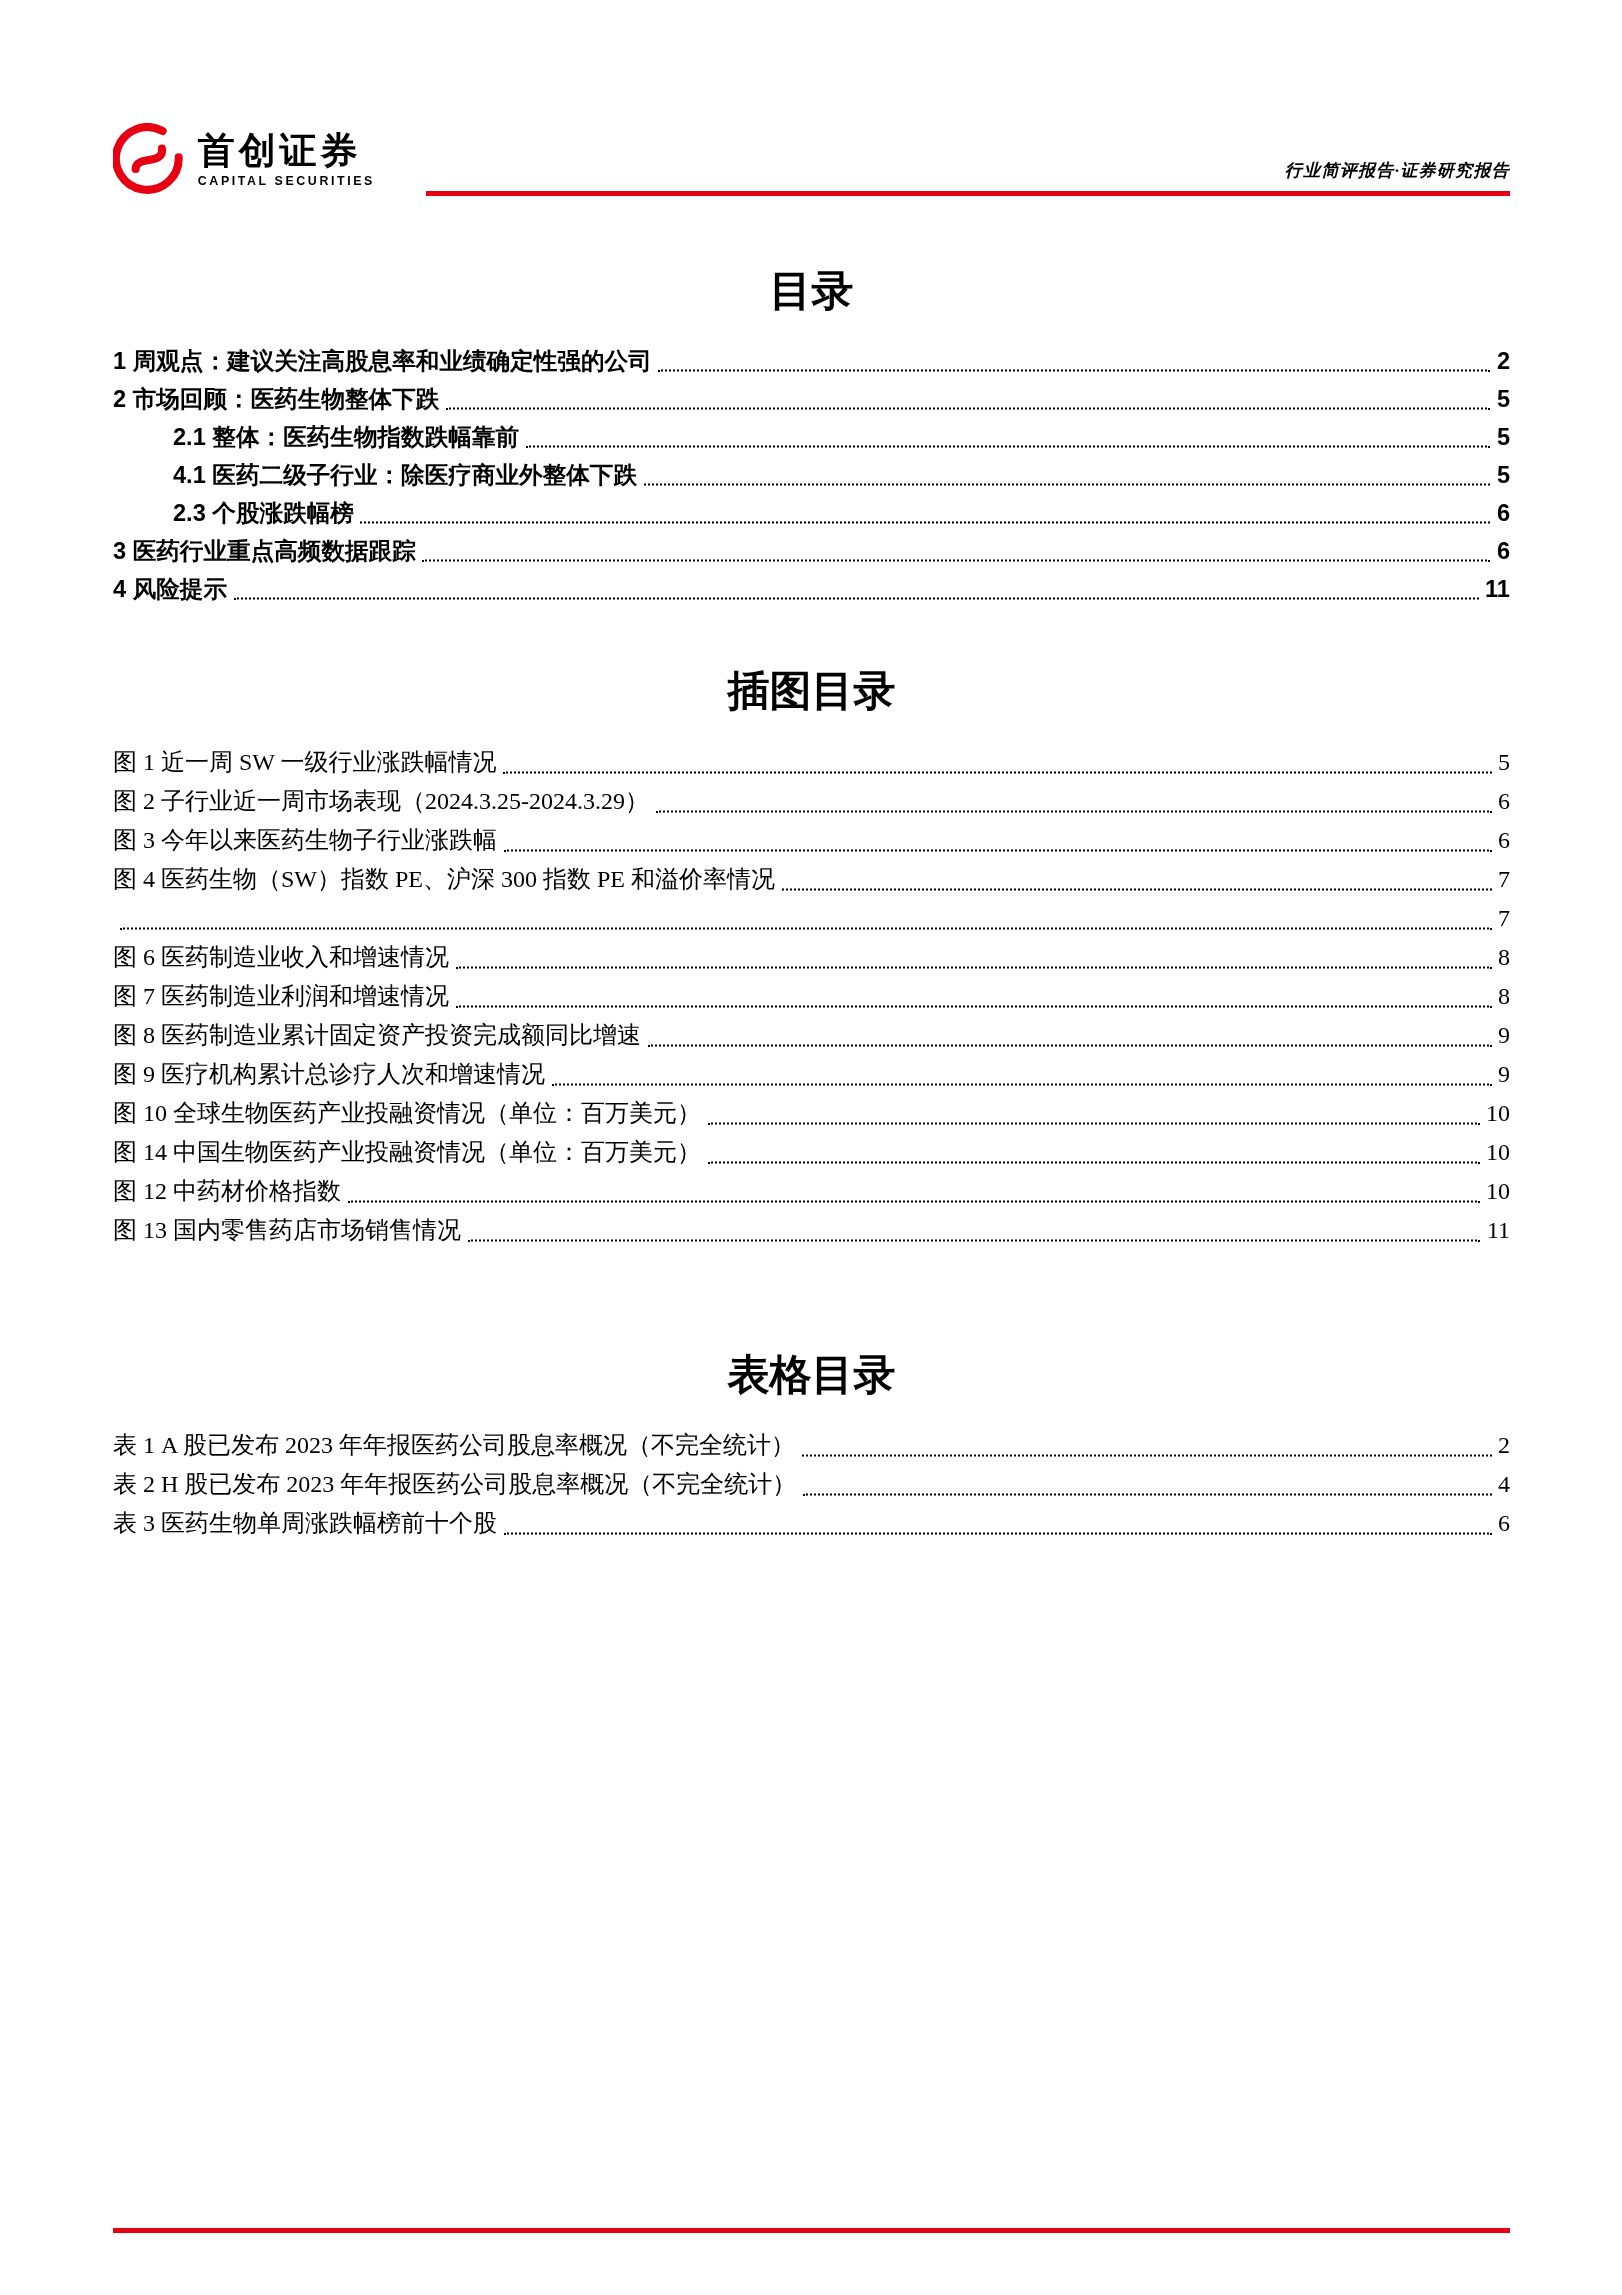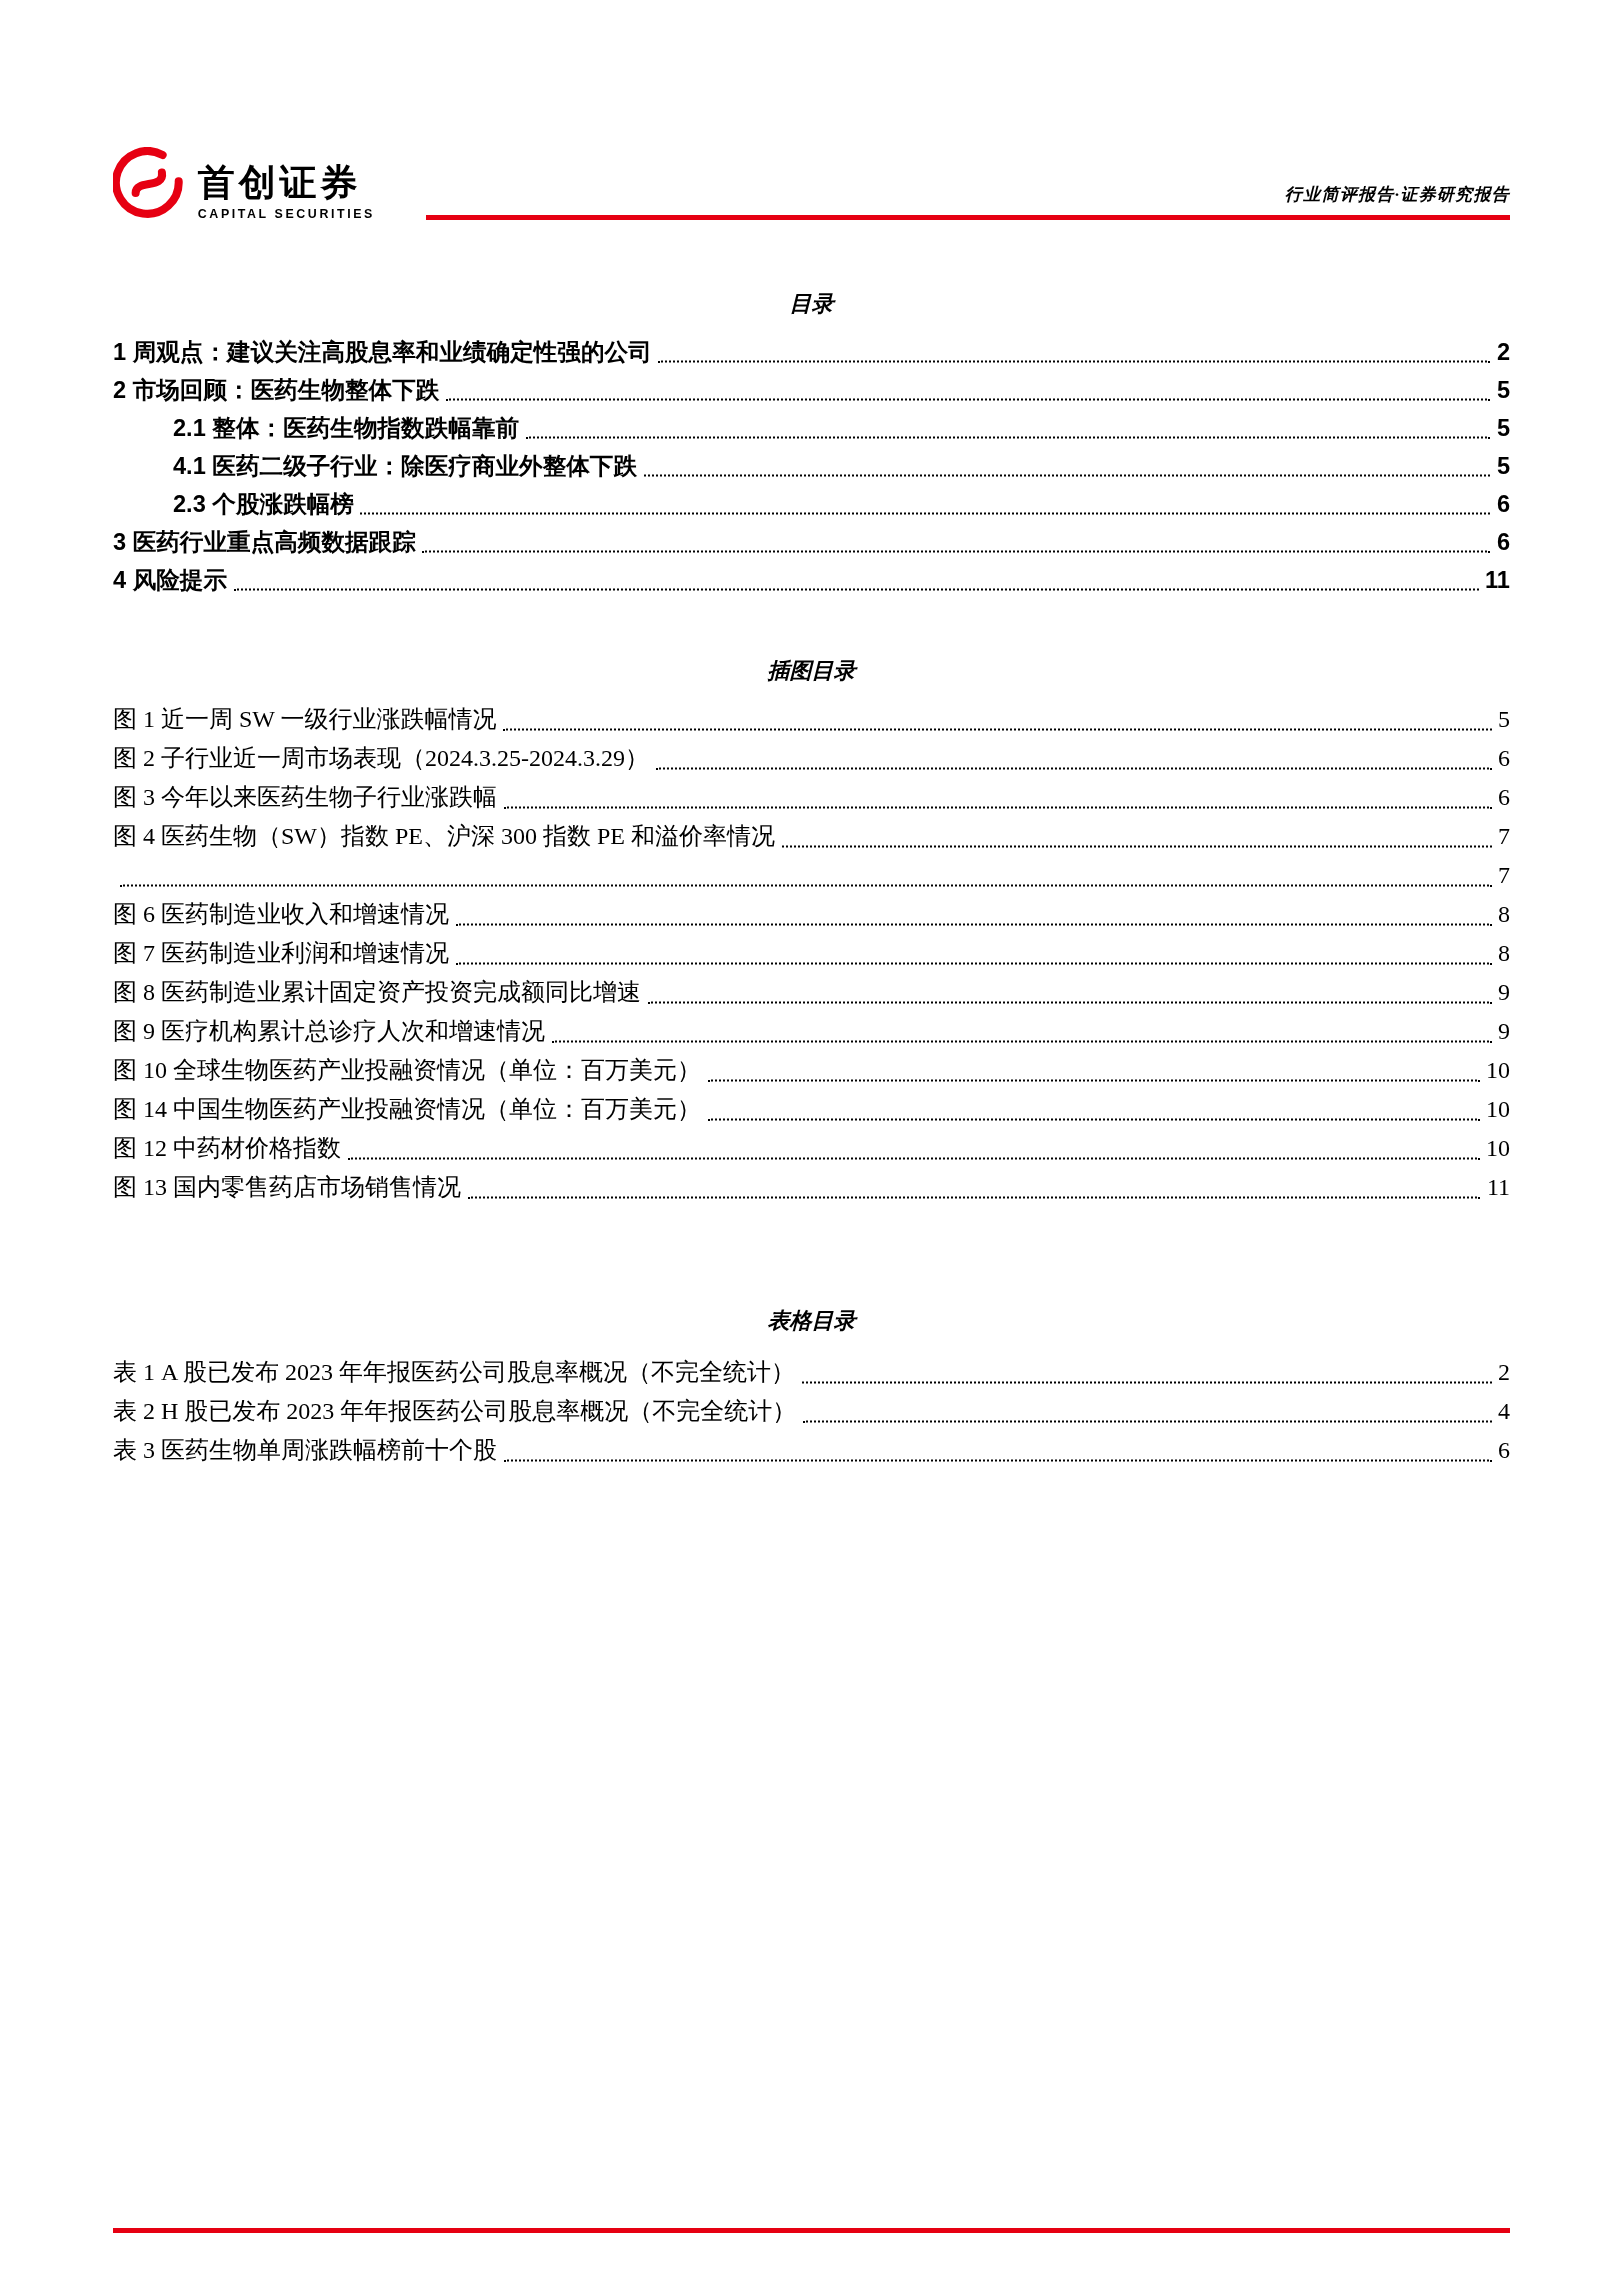--- a/index.html
+++ b/index.html
@@ -8,31 +8,31 @@
     width:1623px;height:2295px;background:#ffffff;color:#000;
     font-family:"Liberation Serif",serif;
   }
   .page{
     position:relative;width:1623px;height:2295px;box-sizing:border-box;
     padding:123px 113px 0;overflow:hidden;background:#fff;
   }
 
   
   .hdr{display:flex;align-items:flex-end;}
-  .brand{display:flex;align-items:flex-end;gap:11.8px;flex:0 0 auto;width:313px;margin-top:24px;}
+  .brand{display:flex;align-items:center;gap:11.8px;flex:0 0 auto;width:313px;}
   .logo{width:73px;height:73px;flex:0 0 auto;}
   .brand-text{display:flex;flex-direction:column;}
   .brand-cn{font-family:"Liberation Sans",sans-serif;font-weight:700;font-size:37px;letter-spacing:3.9px;line-height:1;}
   .brand-en{font-family:"Liberation Sans",sans-serif;font-weight:700;font-size:12.4px;letter-spacing:2.6px;margin-top:6.5px;line-height:1;}
   .hdr-right{flex:1;display:flex;flex-direction:column;align-items:flex-end;}
   .report-type{font-size:17px;font-weight:700;font-style:italic;letter-spacing:1.3px;margin-bottom:8.5px;}
   .rule{width:100%;height:5.2px;background:var(--accent,#e60012);}
 
   
-  .sec-title{text-align:center;font-family:"Liberation Sans",sans-serif;font-weight:700;font-size:22px;line-height:1.1;font-style:italic;}
+  .sec-title{text-align:center;font-family:"Liberation Sans",sans-serif;font-weight:700;font-size:42px;line-height:1.1;}
   .t-toc{margin-top:72px;}
   .t-fig{margin-top:60px;}
   .t-tab{margin-top:102px;}
 
   
   .list{margin-top:17px;}
   .list-fig{}
   .list-tab{margin-top:19.6px;}
   .row{display:flex;align-items:flex-start;font-size:24px;line-height:39px;}
   .toc .row{font-family:"Liberation Sans",sans-serif;font-weight:700;font-size:23.6px;line-height:38px;}

